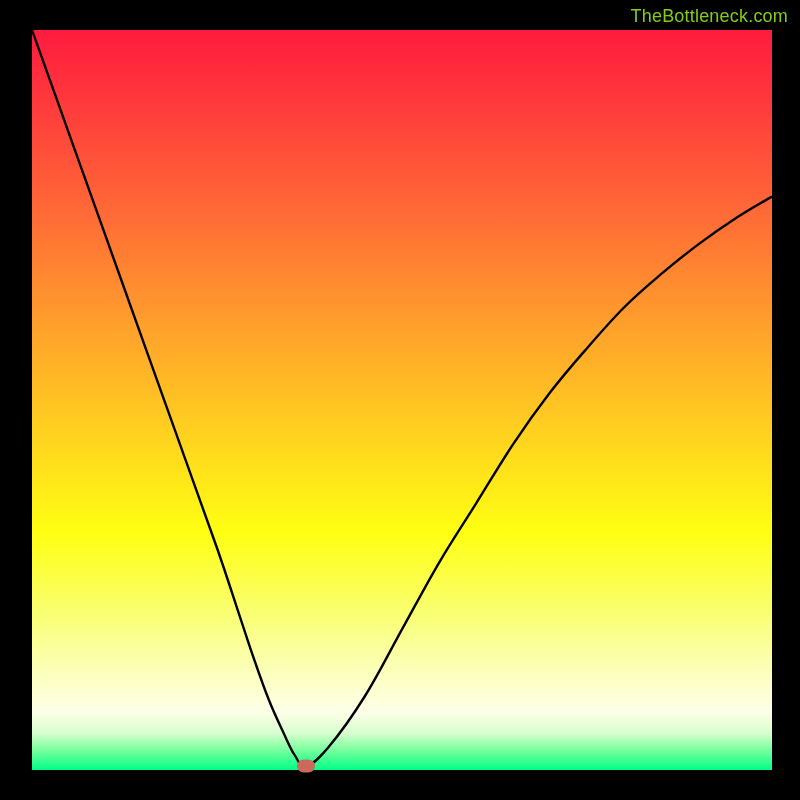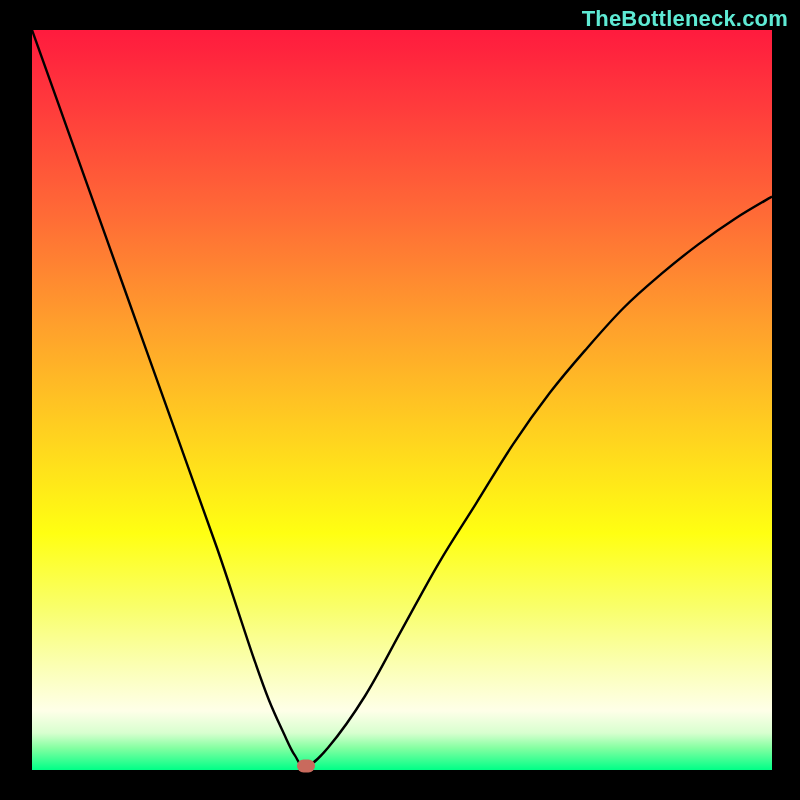--- a/index.html
+++ b/index.html
@@ -30,23 +30,23 @@
       #feffe8 92%,
       #d8ffcf 95%,
       #85ffa2 97%,
       #00ff87 100%
     );
   }
   .watermark {
     position: absolute;
     top: 6px;
     right: 12px;
-    color: #5eead4;
-    font-size: 22px;
-    font-weight: 700;
+    color: #84cc16;
+    font-size: 18px;
+    font-weight: 400;
     letter-spacing: 0.2px;
   }
   svg.curve {
     position: absolute;
     left: 0;
     top: 0;
     width: 740px;
     height: 740px;
   }
   .curve path {

